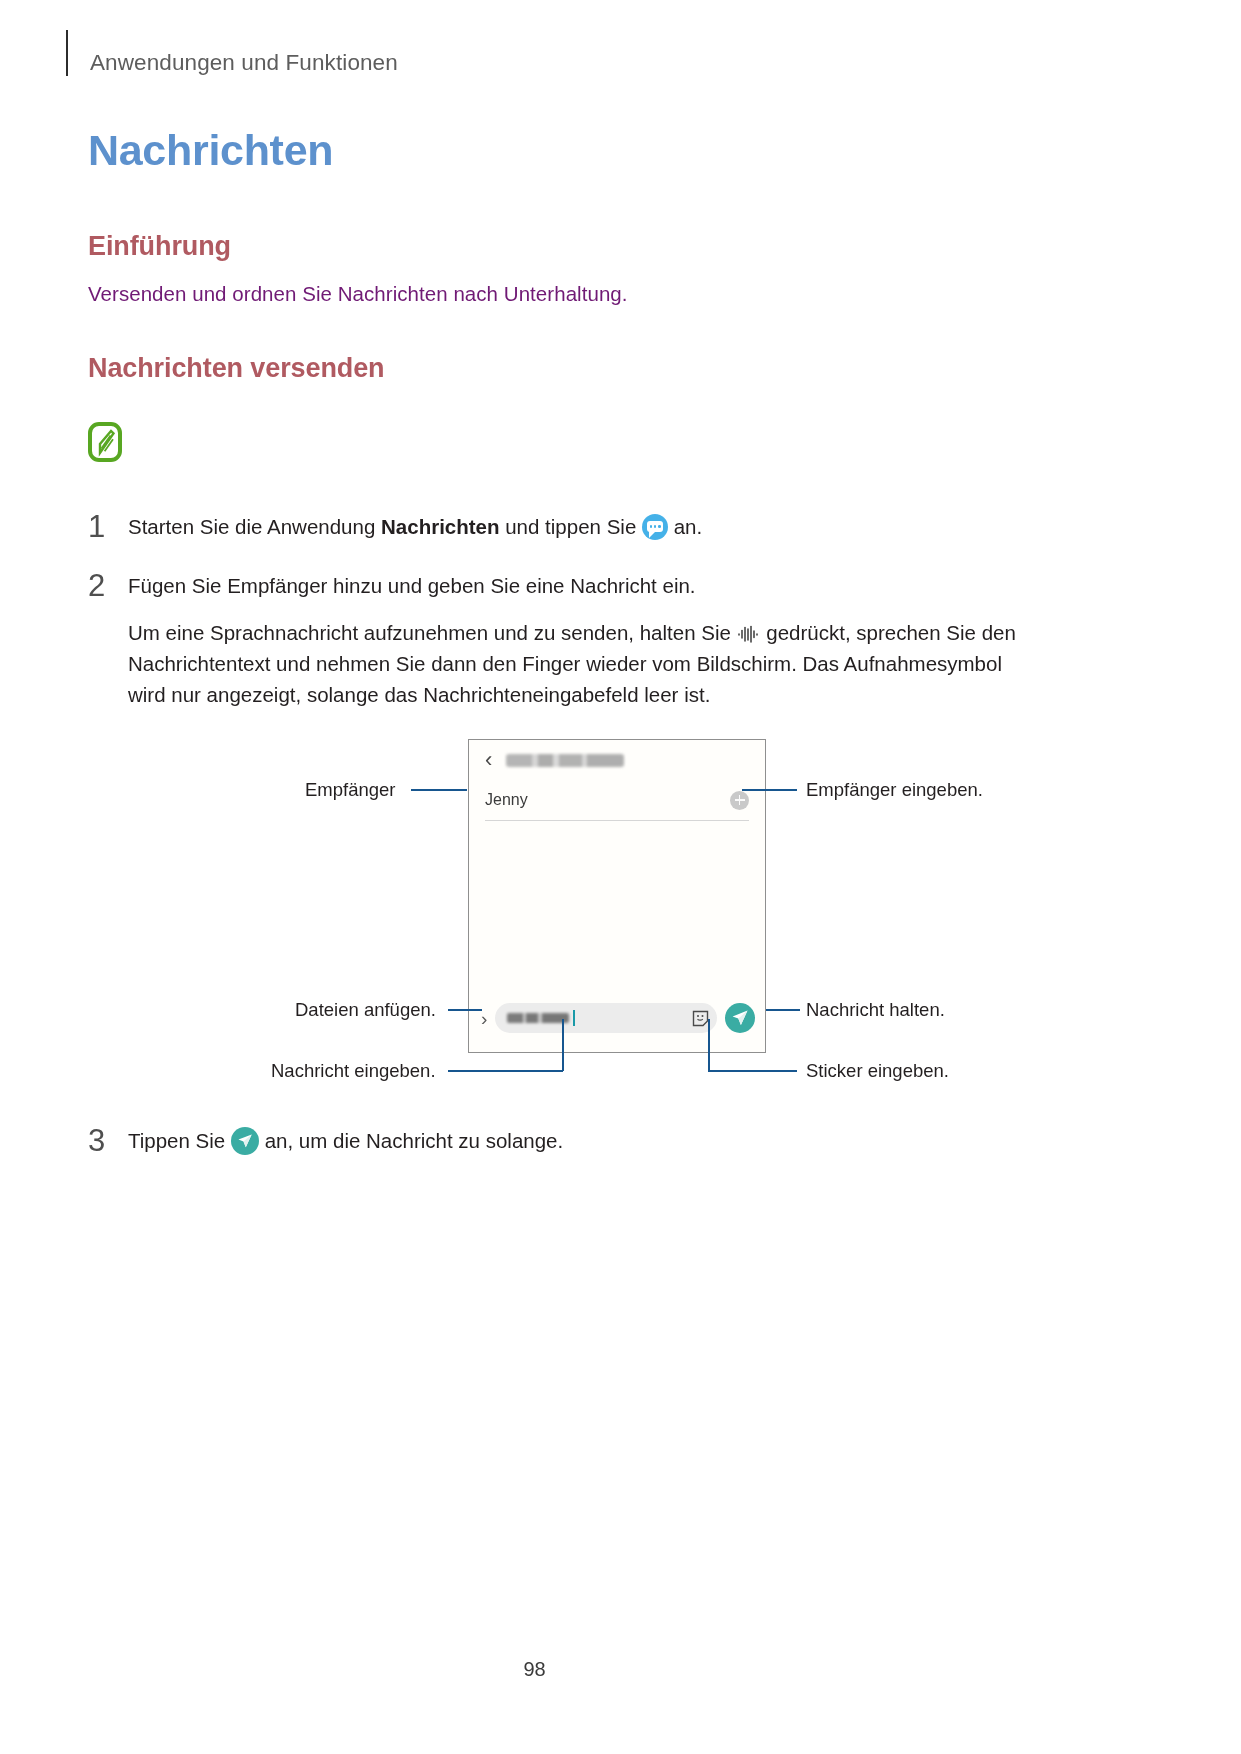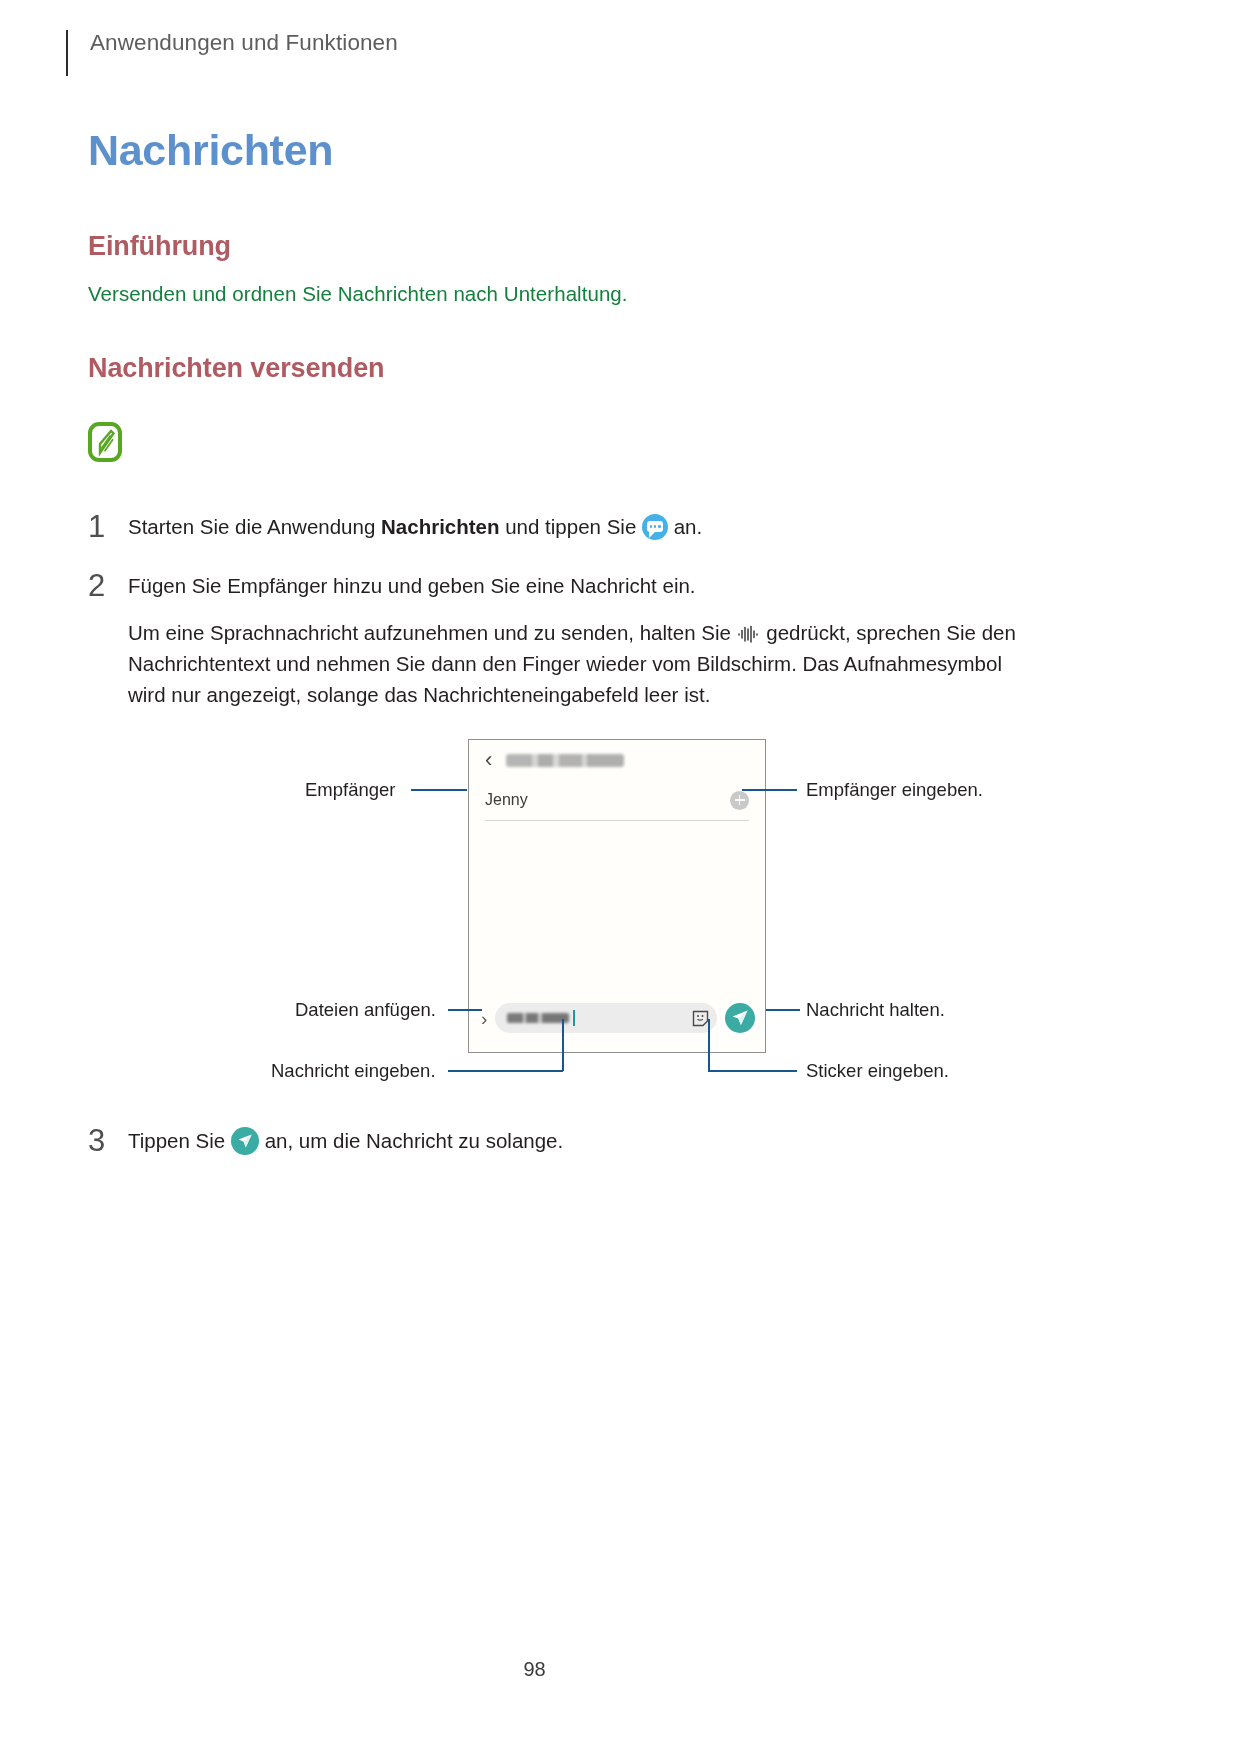--- a/index.html
+++ b/index.html
@@ -15,21 +15,21 @@
     color: #231f20;
     overflow: hidden;
   }
 
   
   .page-header {
     position: absolute;
     top: 30px;
     left: 66px;
     display: flex;
-    align-items: flex-start;
+    align-items: flex-end;
     height: 46px;
   }
   .page-header .rule {
     width: 2px;
     height: 46px;
     background: #2c2c2c;
     margin-right: 22px;
   }
   .page-header .htext {
     font-size: 22.5px;
@@ -56,21 +56,21 @@
     color: #b05a61;
     letter-spacing: -0.1px;
   }
   .h2.intro { top: 231px; }
   .h2.send  { top: 353px; }
 
   .body-line {
     position: absolute;
     left: 88px;
     font-size: 20.5px;
-    color: #15803d;
+    color: #701a75;
     letter-spacing: 0.05px;
     white-space: nowrap;
     text-align: center;
   }
   .body-line.intro-text { top: 282px; }
 
   
   .note {
     position: absolute;
     top: 418px;

